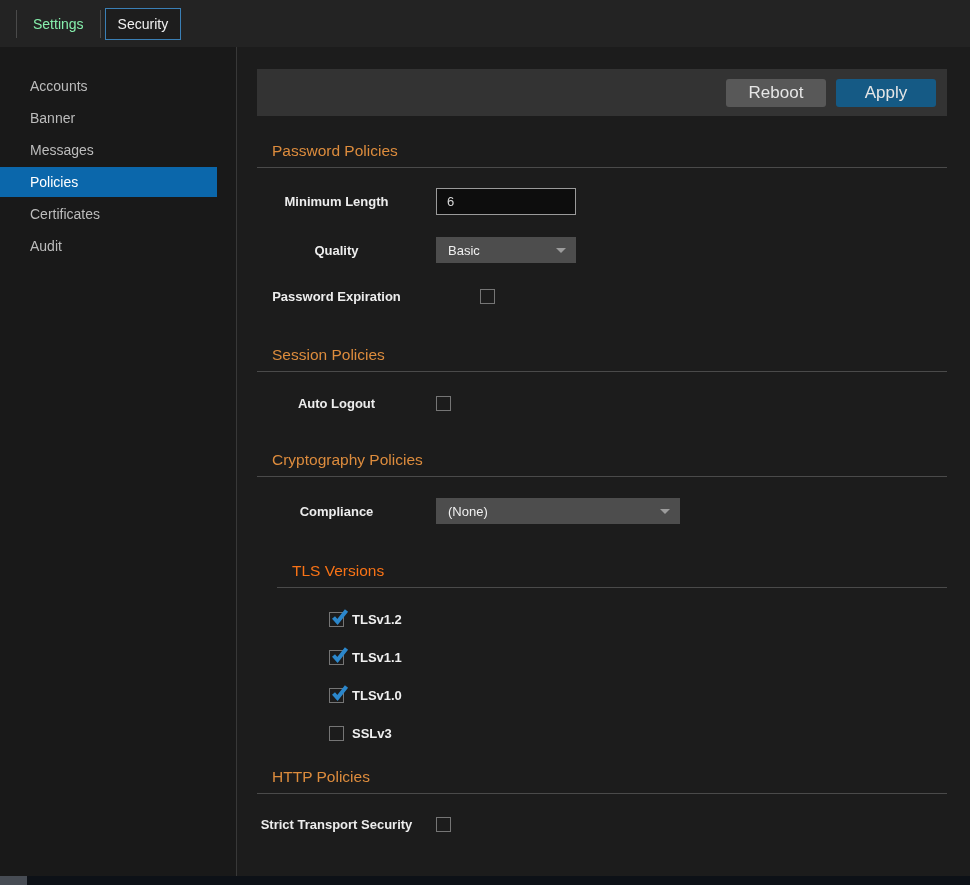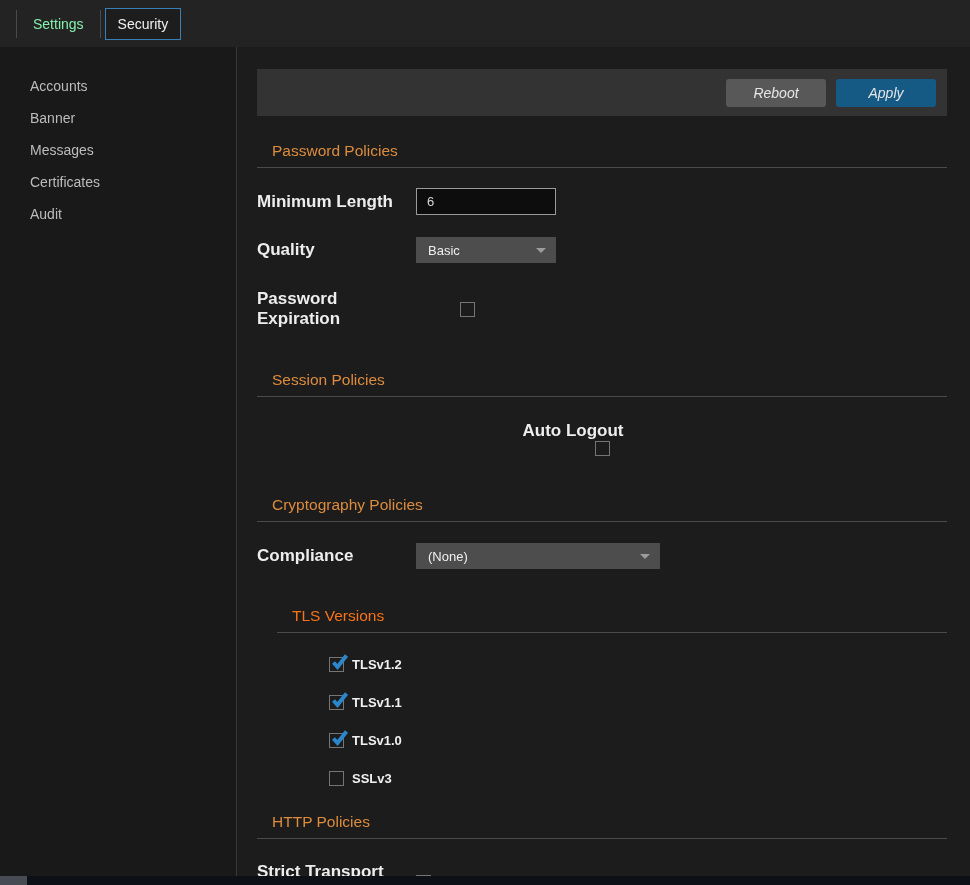--- a/index.html
+++ b/index.html
@@ -42,24 +42,23 @@
   .content { flex: 1; padding: 0 23px 0 20px; }
 
   
   .toolbar {
     margin-top: 22px; height: 47px; background: #333333;
     display: flex; align-items: center; justify-content: flex-end;
     gap: 10px; padding-right: 11px;
   }
   .btn {
     height: 28px; min-width: 100px; border-radius: 3px; border: none;
-    font-size: 14px; font-family: inherit; color: #e6e6e6;
+    font-size: 17px; font-family: inherit; color: #e6e6e6;
     display: flex; align-items: center; justify-content: center;
     padding: 0 14px;
-    font-style: italic;
   }
   .btn.reboot { background: #585858; }
   .btn.apply  { background: #155a85; }
 
   
   .section-title {
     color: #dd8c3d; font-size: 15.5px; font-weight: normal;
     margin: 26px 0 0 15px;
   }
   .section-title.mt42 { margin-top: 42px; }
@@ -70,26 +69,26 @@
   .sub-title {
     color: #f97316; font-size: 15.5px; font-weight: normal;
     margin: 38px 0 0 35px;
   }
   .hdivider.sub { margin-left: 20px; }
 
   
   .form-row { display: flex; align-items: center; margin-top: 22px; }
   .form-row.mt20 { margin-top: 20px; }
   .form-row.mt26 { margin-top: 26px; gap: 44px; }
-  .form-row.mt24 { margin-top: 24px; flex-direction: column; }
+  .form-row.mt24 { margin-top: 24px; }
   .form-row.mt21 { margin-top: 21px; }
   .form-row.mt23 { margin-top: 23px; }
   .form-label {
-    width: 159px; text-align: left; color: #ededed;
-    font-size: 17px; font-weight: bold; flex: none;
+    width: 159px; text-align: center; color: #ededed;
+    font-size: 13px; font-weight: bold; margin-right: 20px; flex: none;
   }
   .text-input {
     width: 140px; height: 27px; background: #0d0d0d;
     border: 1px solid #9a9a9a; color: #d8d8d8;
     font-size: 13px; padding: 0 10px; font-family: inherit;
   }
   .dropdown {
     width: 140px; height: 26px; background: #4d4d4d; color: #f0f0f0;
     font-size: 13px; display: flex; align-items: center;
     padding-left: 12px; position: relative;
@@ -134,20 +133,21 @@
   <div class="vdiv"></div>
   <div class="tab active">Security</div>
 </div>
 
 <div class="main">
 
   <div class="sidebar">
     <div class="side-item">Accounts</div>
     <div class="side-item">Banner</div>
     <div class="side-item">Messages</div>
+    <div class="side-item active">Policies</div>
     <div class="side-item">Certificates</div>
     <div class="side-item">Audit</div>
   </div>
 
   <div class="content">
 
     <div class="toolbar">
       <button class="btn reboot">Reboot</button>
       <button class="btn apply">Apply</button>
     </div>

